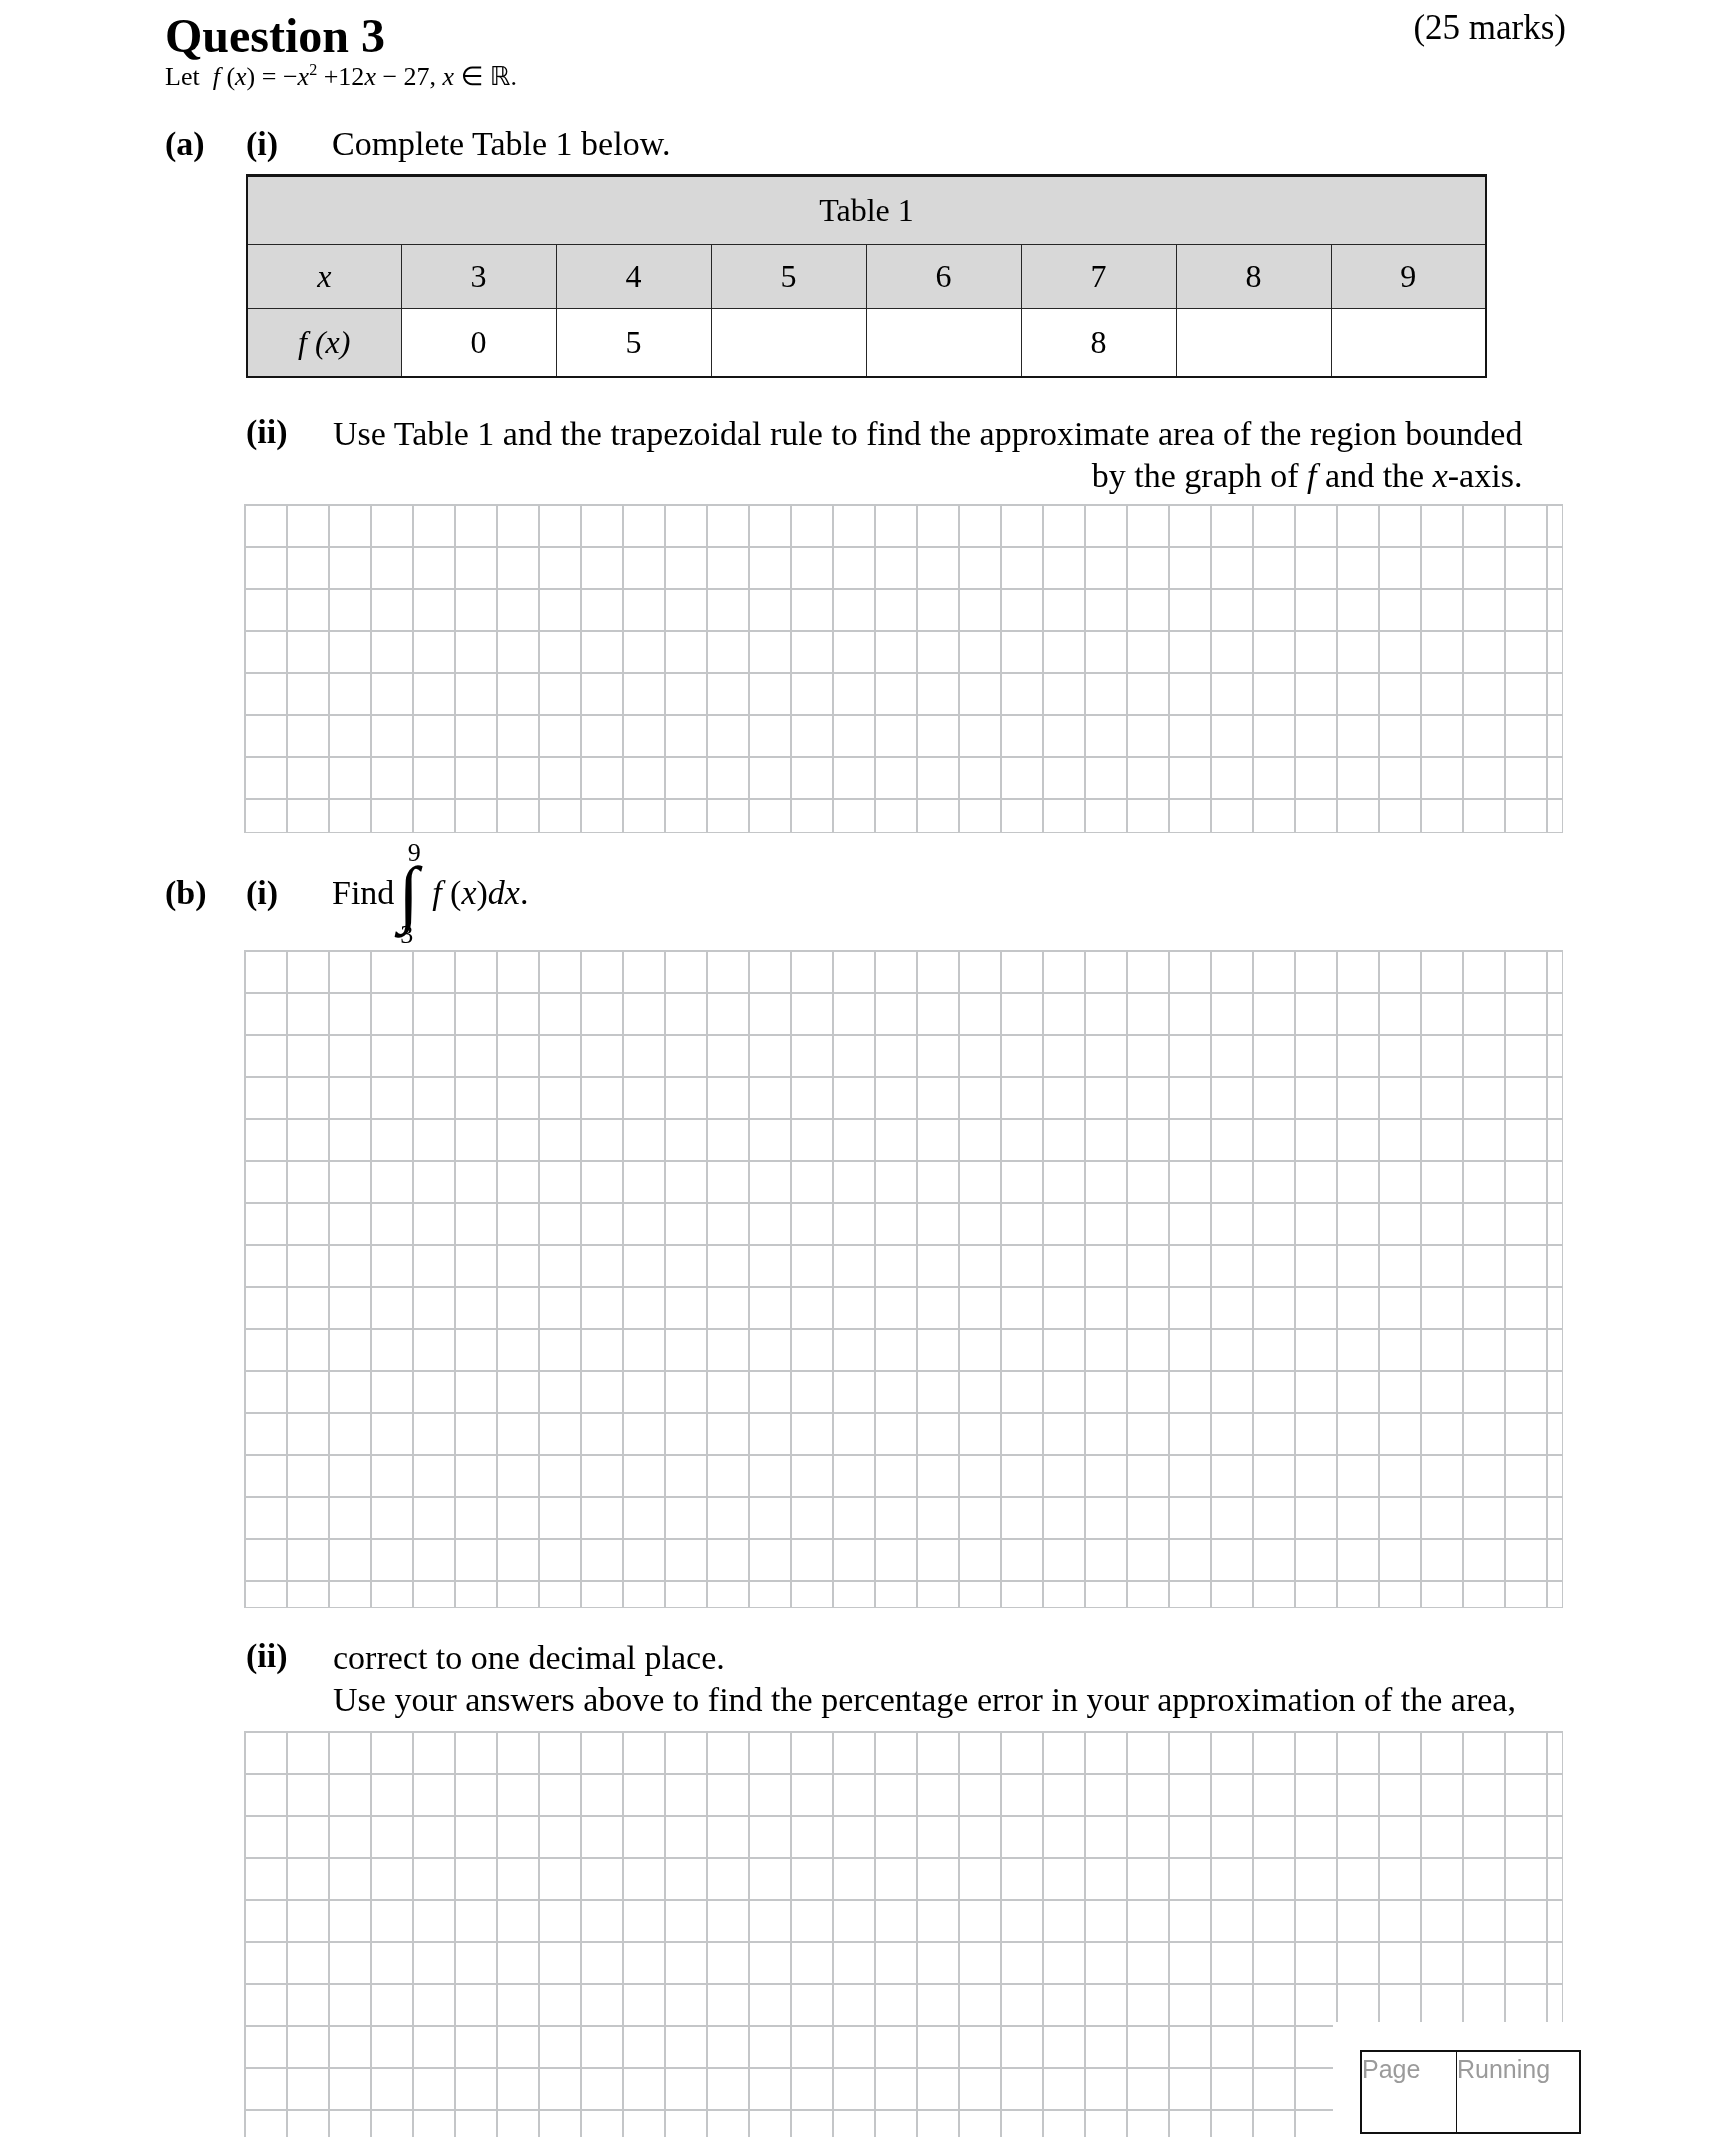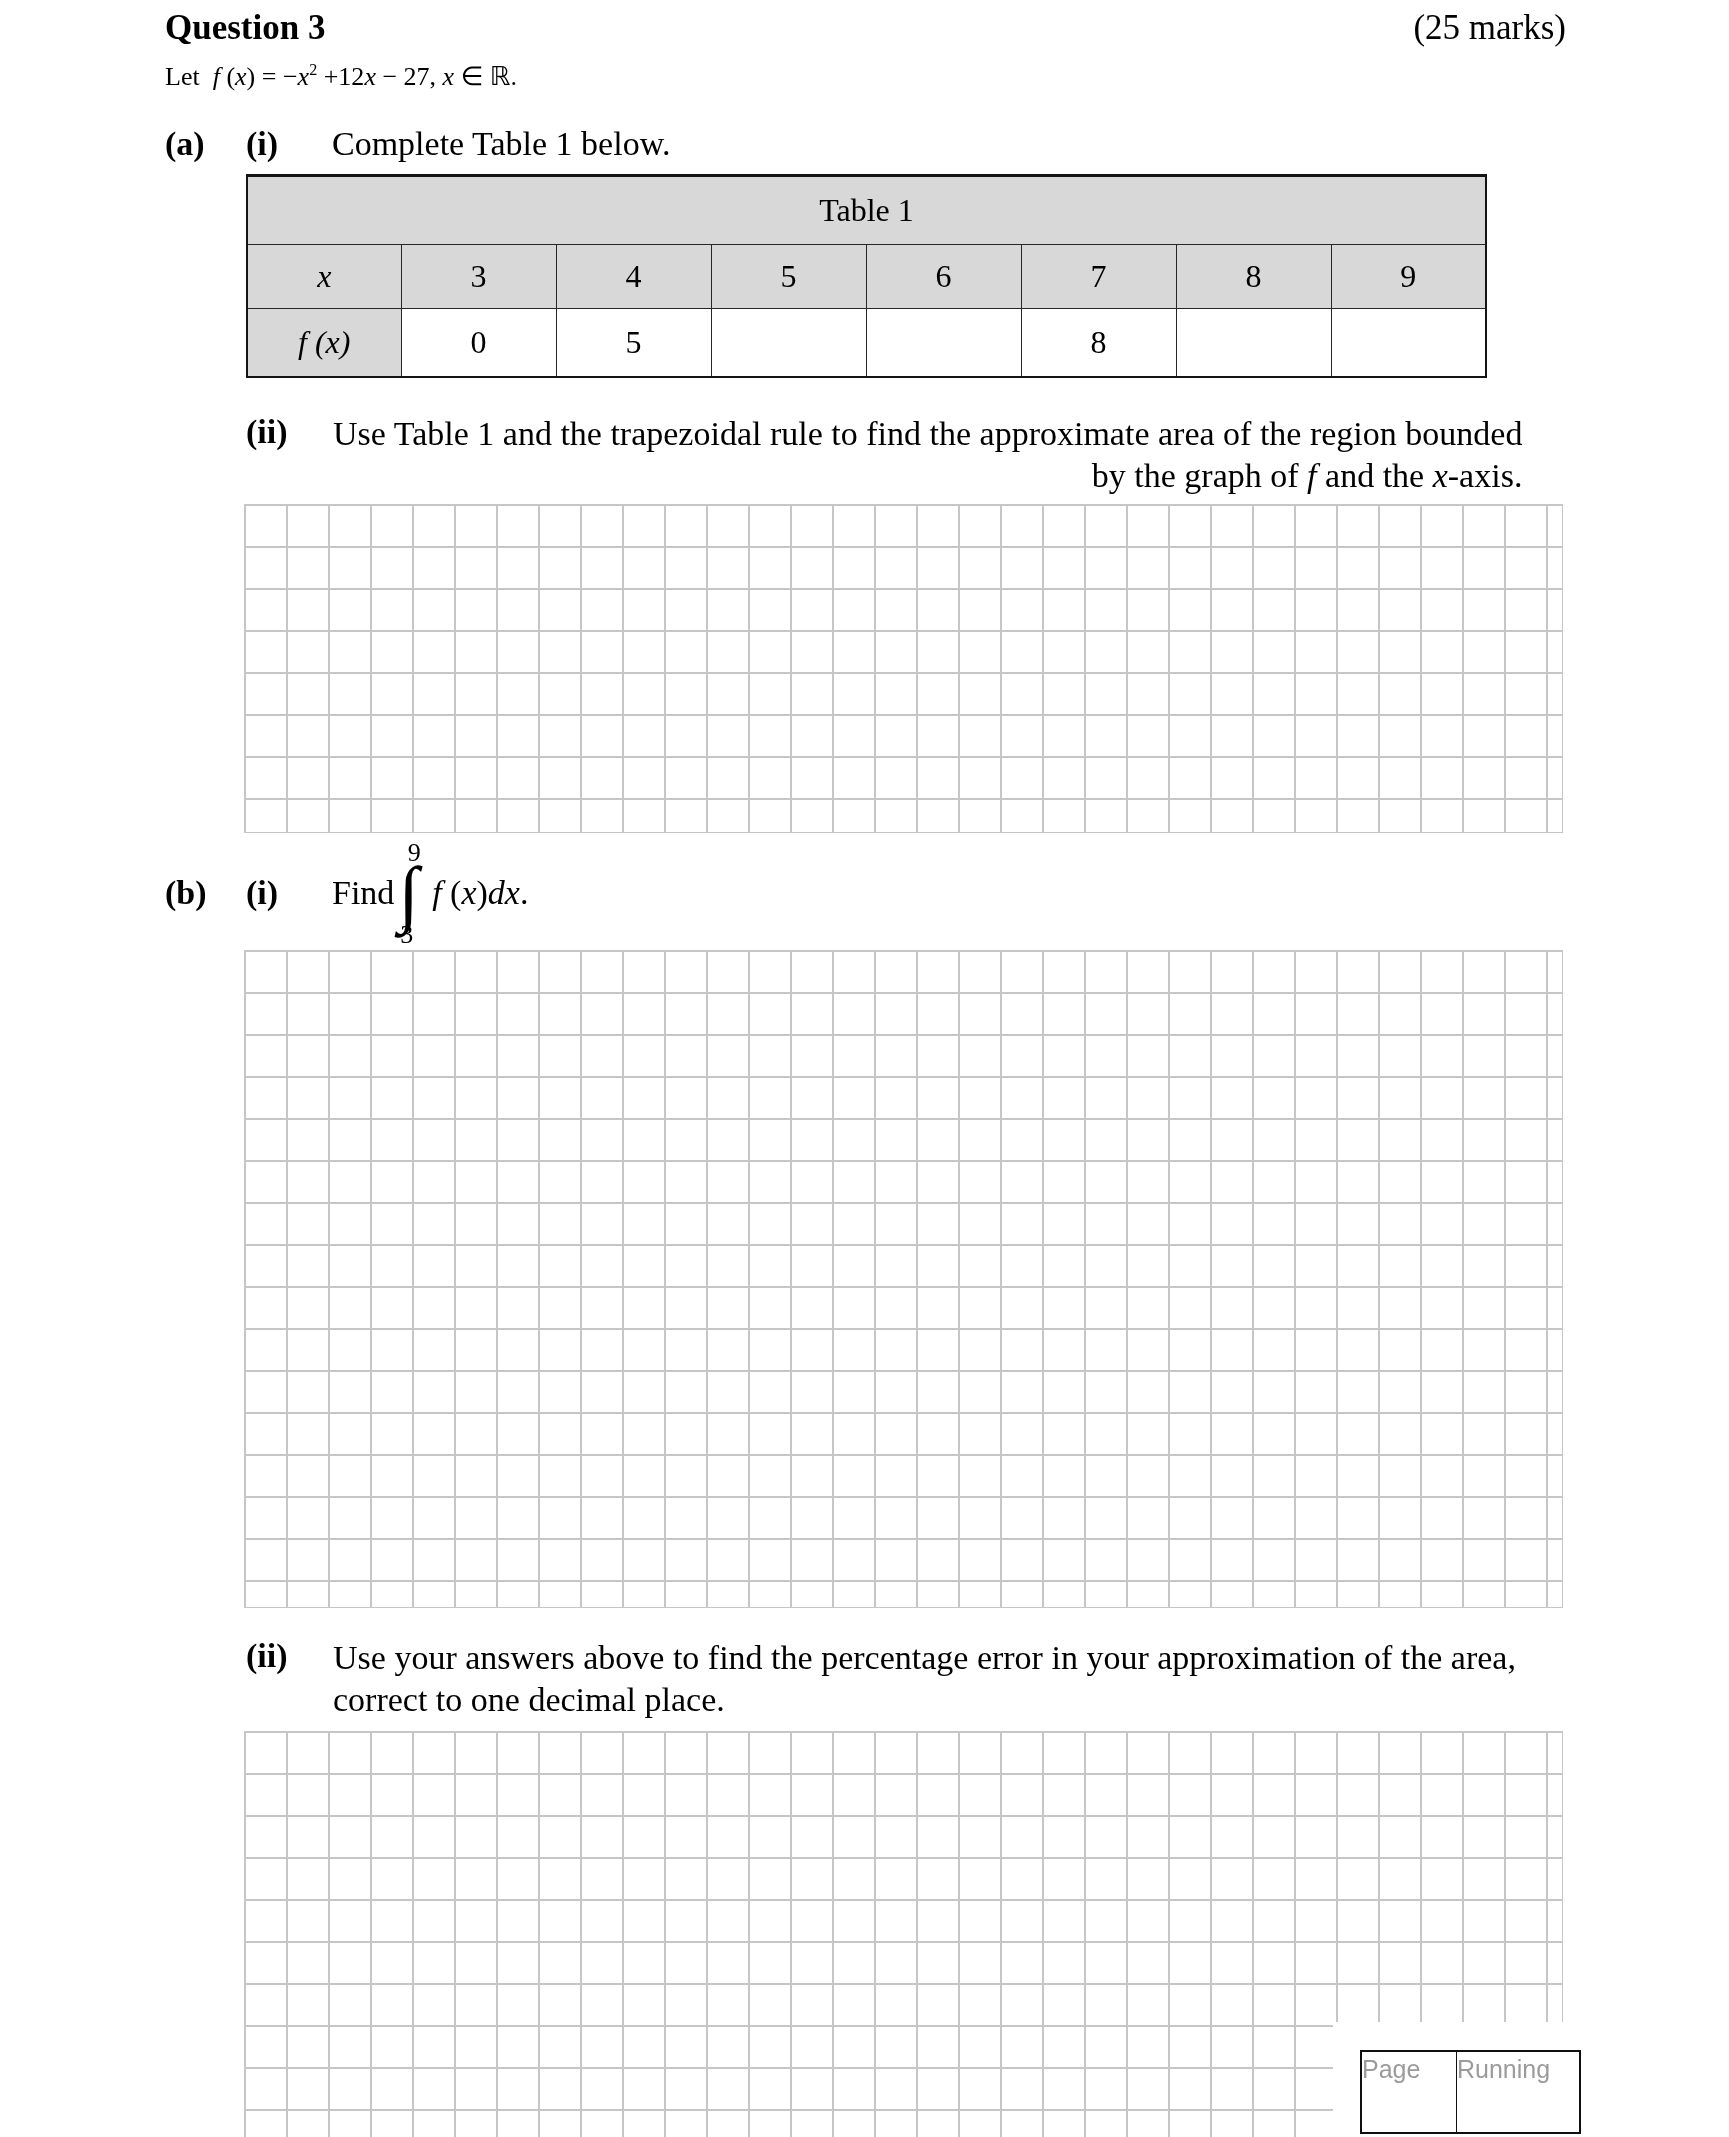--- a/index.html
+++ b/index.html
@@ -9,21 +9,21 @@
     background:#ffffff;
     font-family:"Liberation Serif",serif;
     font-size:34px;color:#000;
     overflow:hidden;
   }
   .it{font-style:italic;}
   .tok-rm{font-style:normal;}
   .tok-it{font-style:italic;}
   .tok-sup{font-size:0.62em;vertical-align:super;font-style:normal;}
 
-  .q-title{position:absolute;left:165px;top:7.6px;font-size:35px;font-weight:bold;}
+  .q-title{position:absolute;left:165px;top:7.6px;font-size:48px;font-weight:bold;}
   .marks{position:absolute;right:163px;top:7.6px;font-size:35px;font-weight:normal;}
 
   .eq-line{position:absolute;left:165px;top:61px;font-size:26px;white-space:pre-wrap;}
 
   .line-ai{position:absolute;left:165px;top:125px;display:flex;}
   .m-a{width:81px;font-weight:bold;}
   .m-i{width:86px;font-weight:bold;}
 
   
   .tbl{
@@ -155,22 +155,22 @@
       <span class="lim lower">3</span>
     </span>
     <span class="integrand"><span class="tok-it">f</span><span class="tok-rm"> (</span><span class="tok-it">x</span><span class="tok-rm">)</span><span class="tok-it">dx</span><span class="tok-rm">.</span></span>
   </div>
 
   <div class="grid" id="grid2"></div>
 
   <div class="block" id="block-bii">
     <span class="m-ii">(ii)</span>
     <span class="blines">
+      <div>correct to one decimal place.</div>
       <div>Use your answers above to find the percentage error in your approximation of the area,</div>
-      <div>correct to one decimal place.</div>
     </span>
   </div>
 
   <div class="grid" id="grid3"></div>
 
   <div class="corner-patch">
     <div class="pr-box">
       <div class="pr-cell">Page</div>
       <div class="pr-cell last">Running</div>
     </div>

